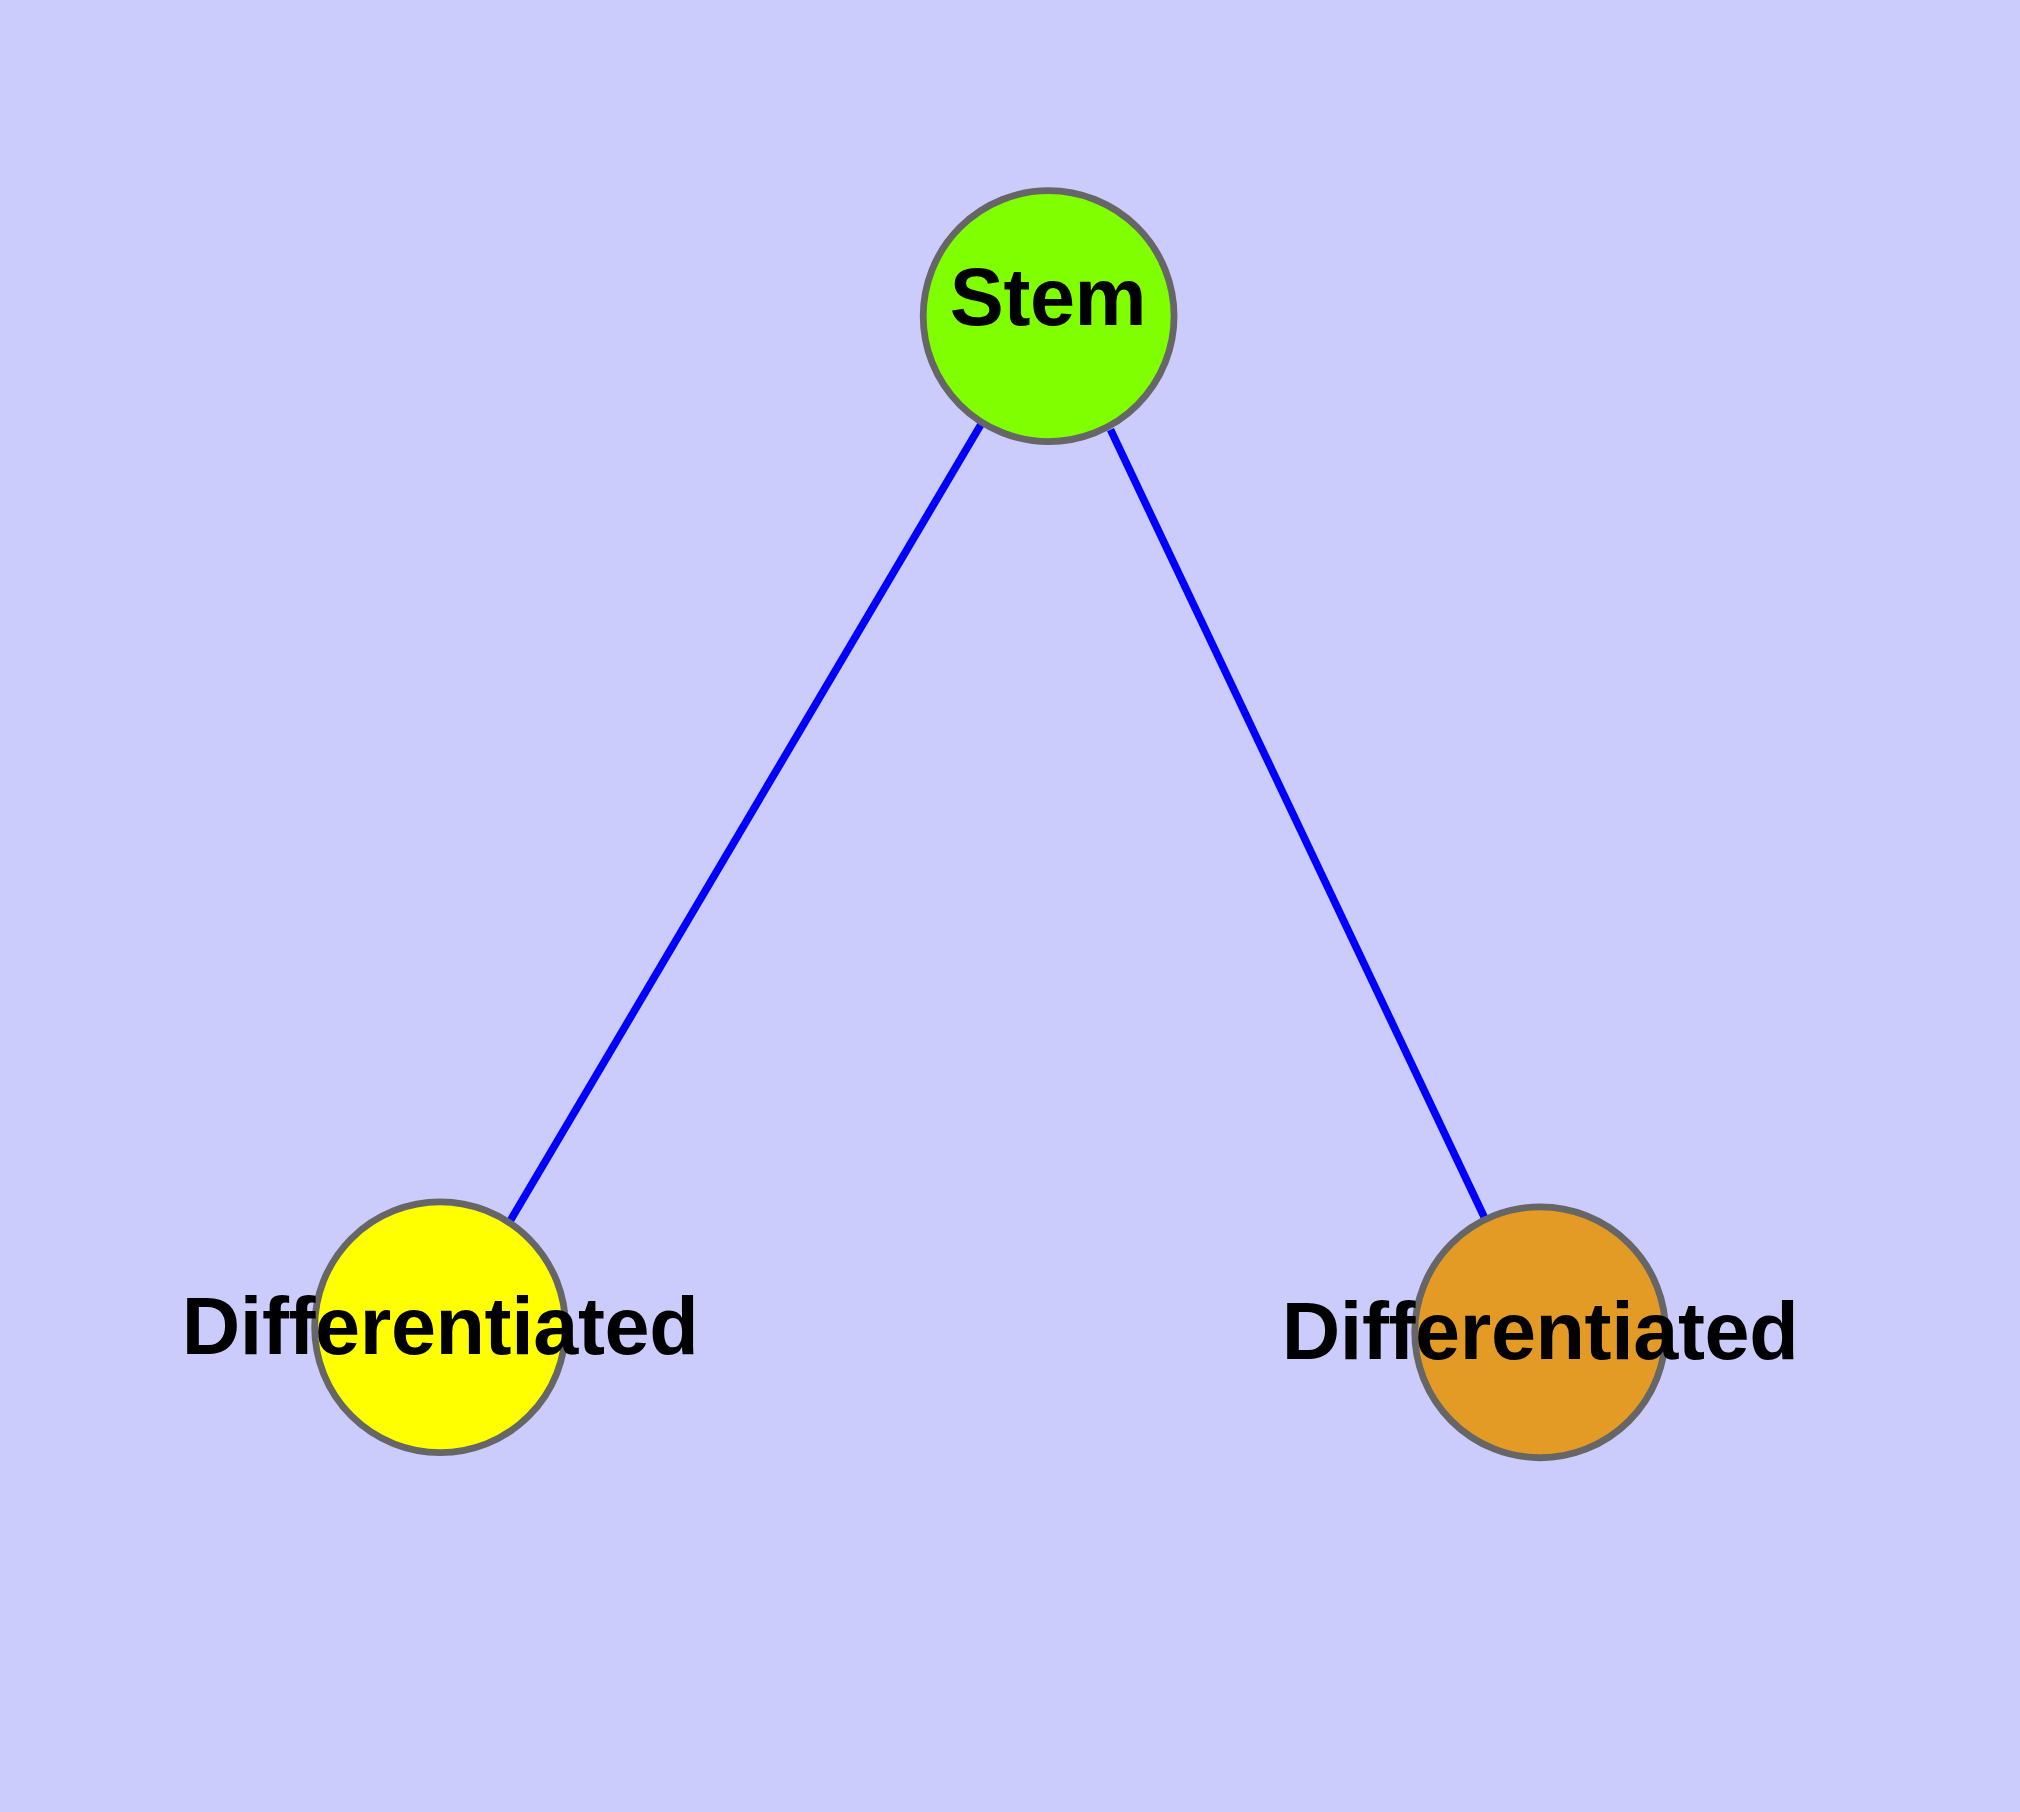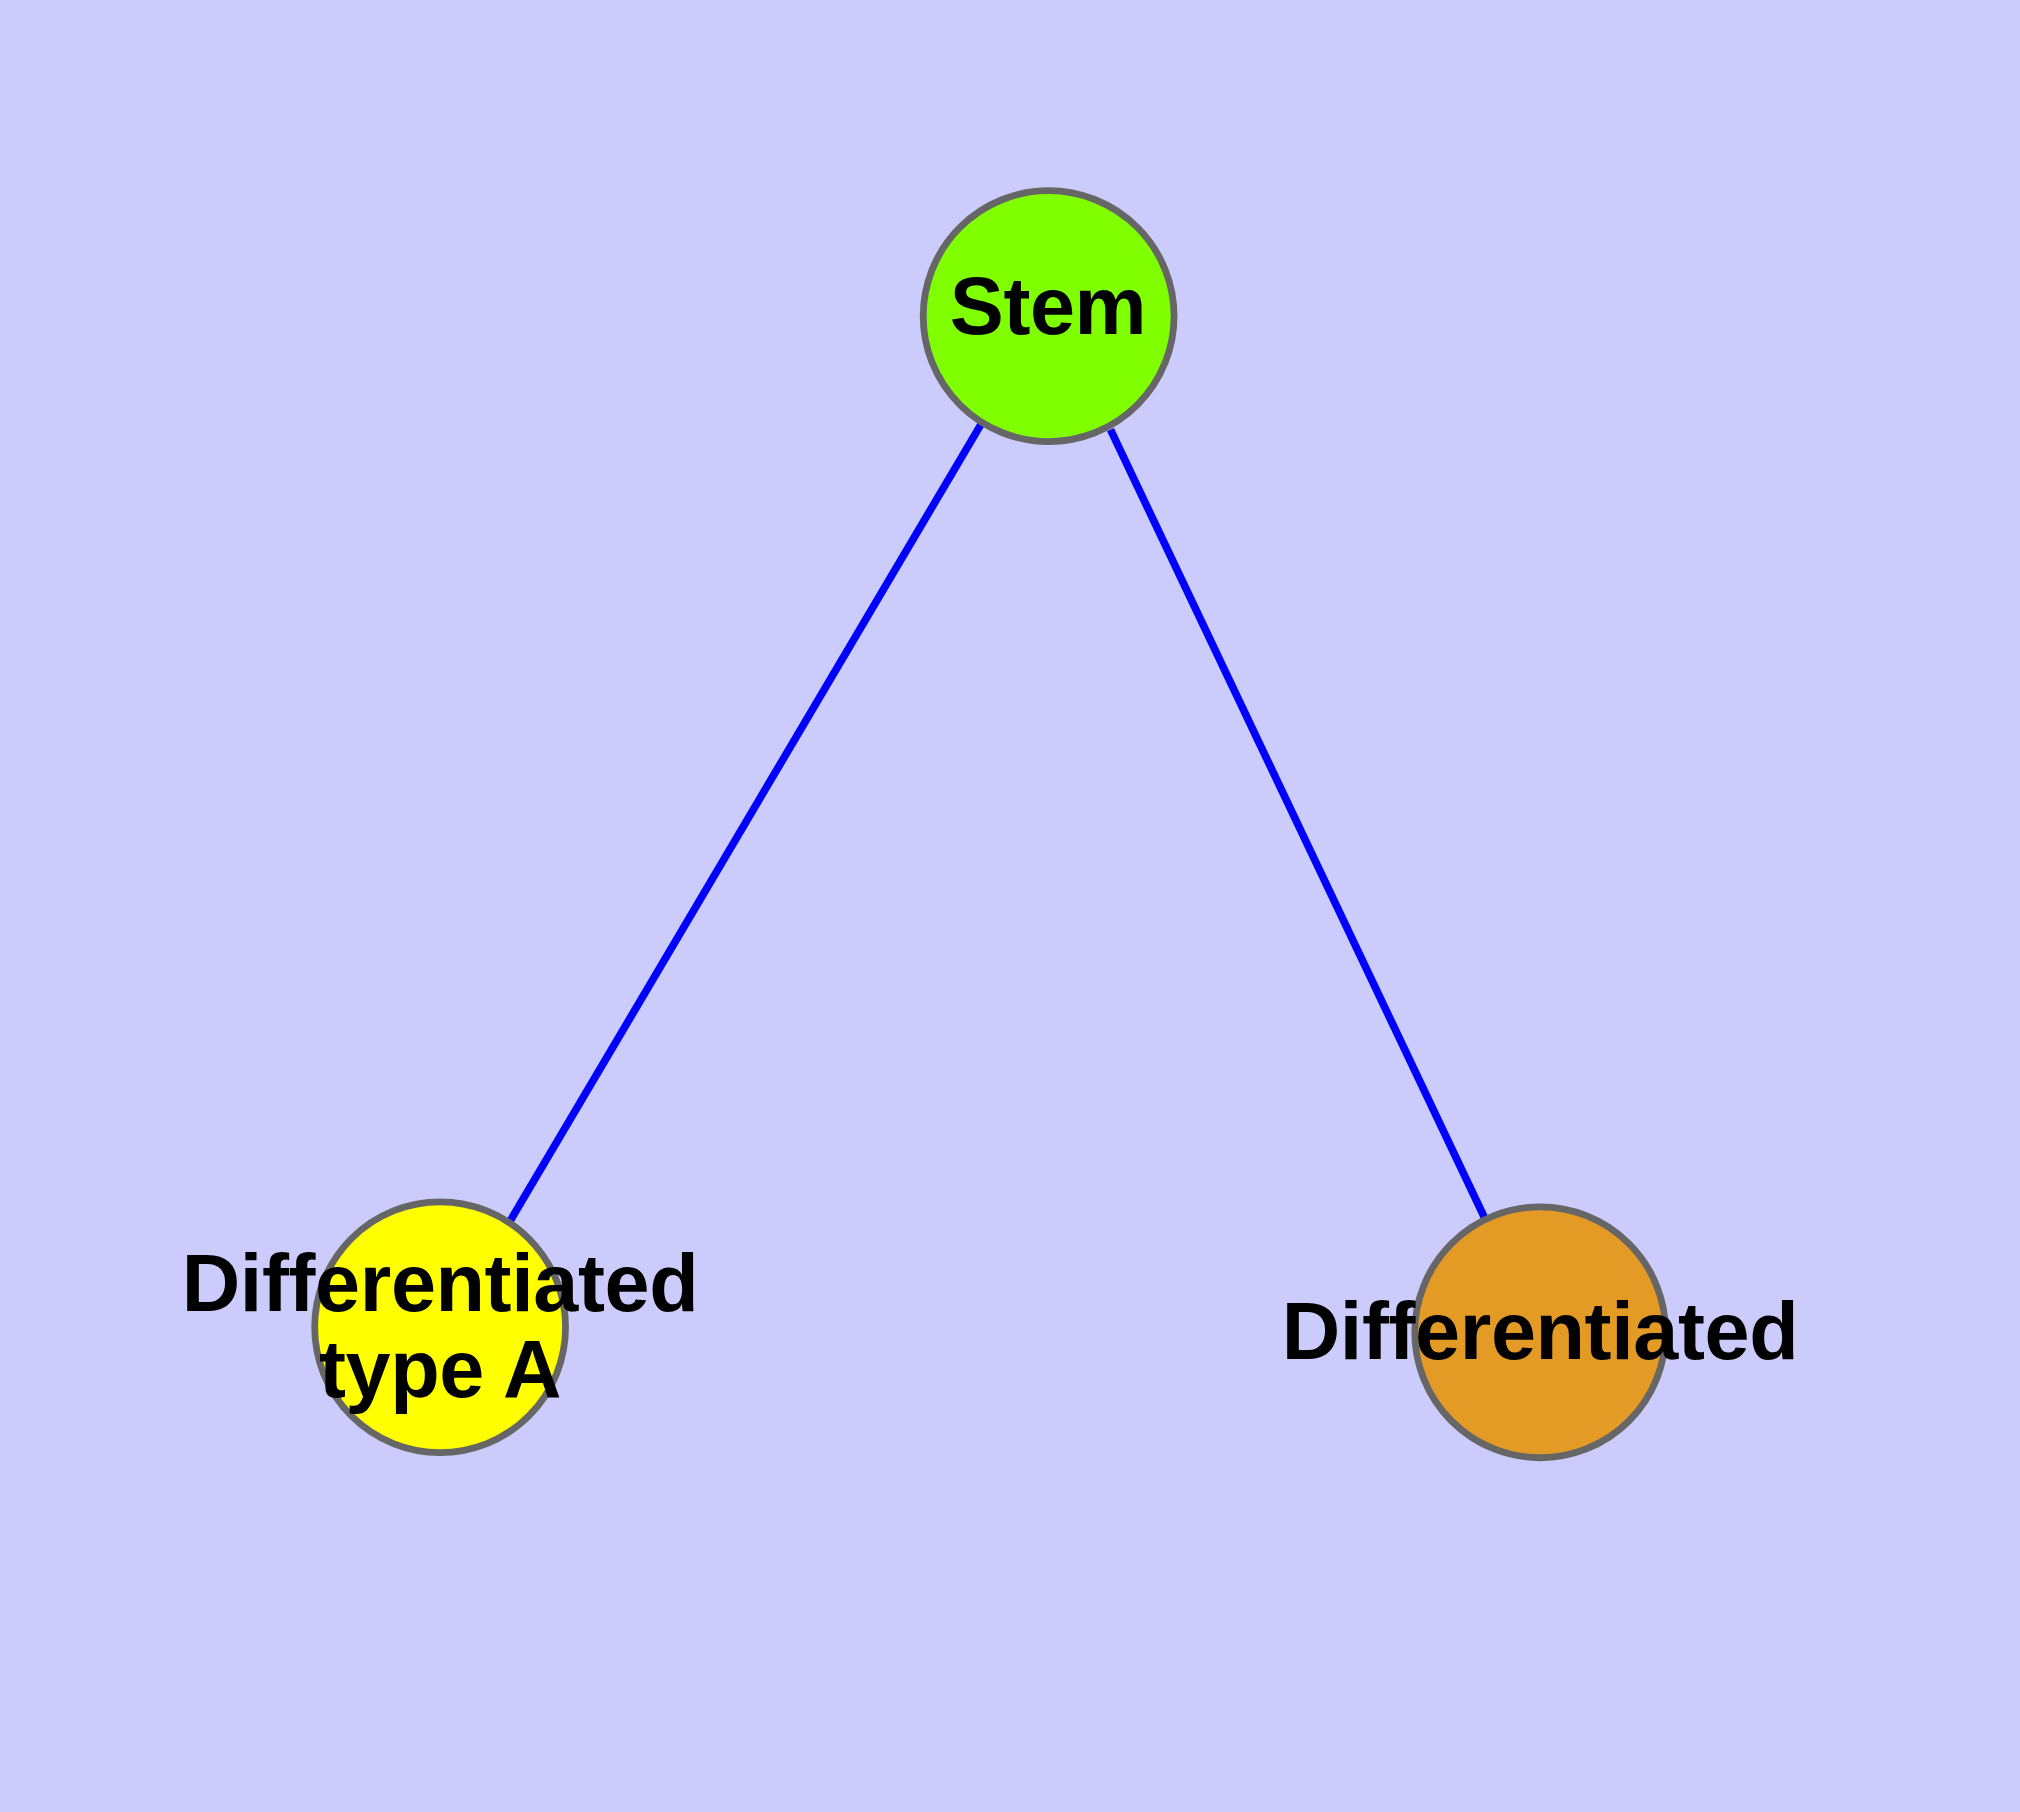--- a/index.html
+++ b/index.html
@@ -48,27 +48,26 @@
       <line x1="1310" y1="507" x2="1751" y2="1436" stroke="#0000ff" stroke-width="9" stroke-linecap="butt"></line>
     </g>
 
     <g>
       <circle cx="1237" cy="373" r="148" fill="#7fff00" stroke="#666666" stroke-width="8"></circle>
       <circle cx="519" cy="1566" r="148" fill="#ffff00" stroke="#666666" stroke-width="8"></circle>
       <circle cx="1817" cy="1572" r="148" fill="#e39b26" stroke="#666666" stroke-width="8"></circle>
     </g>
   </svg>
 
-  <div class="node-label" style="left:1048px; top:307px; font-size:81px;">
+  <div class="node-label" style="left:1048px; top:298px; font-size:81px;">
     <span class="line">Stem</span>
   </div>
 
   <div class="node-label" style="left:440px; top:1327px; font-size:81px;">
     <span class="line">Differentiated</span>
-    <span class="line">type A</span>
   </div>
 
   <div class="node-label" style="left:1540px; top:1332px; font-size:81px;">
     <span class="line">Differentiated</span>
   </div>
 
 </div>
 
 
 </body></html>

